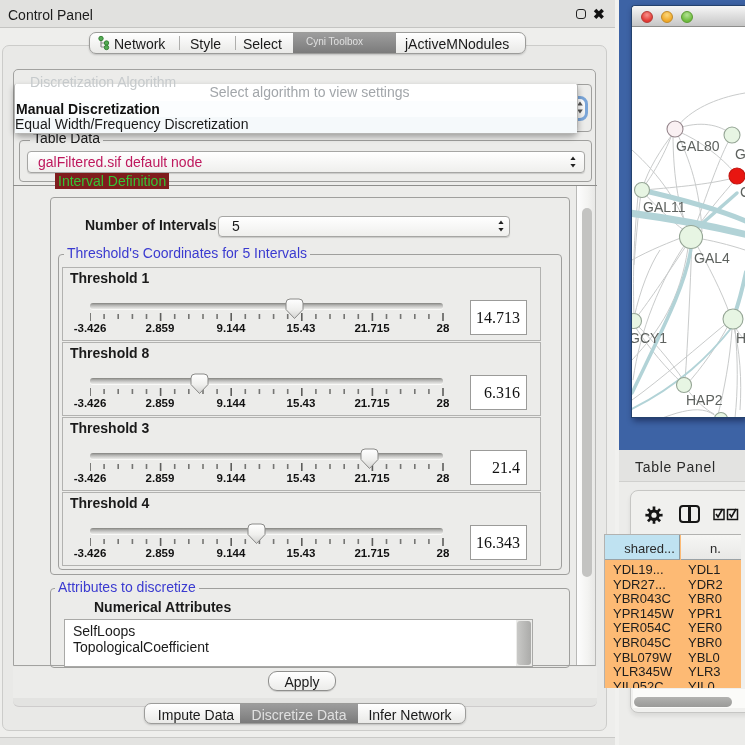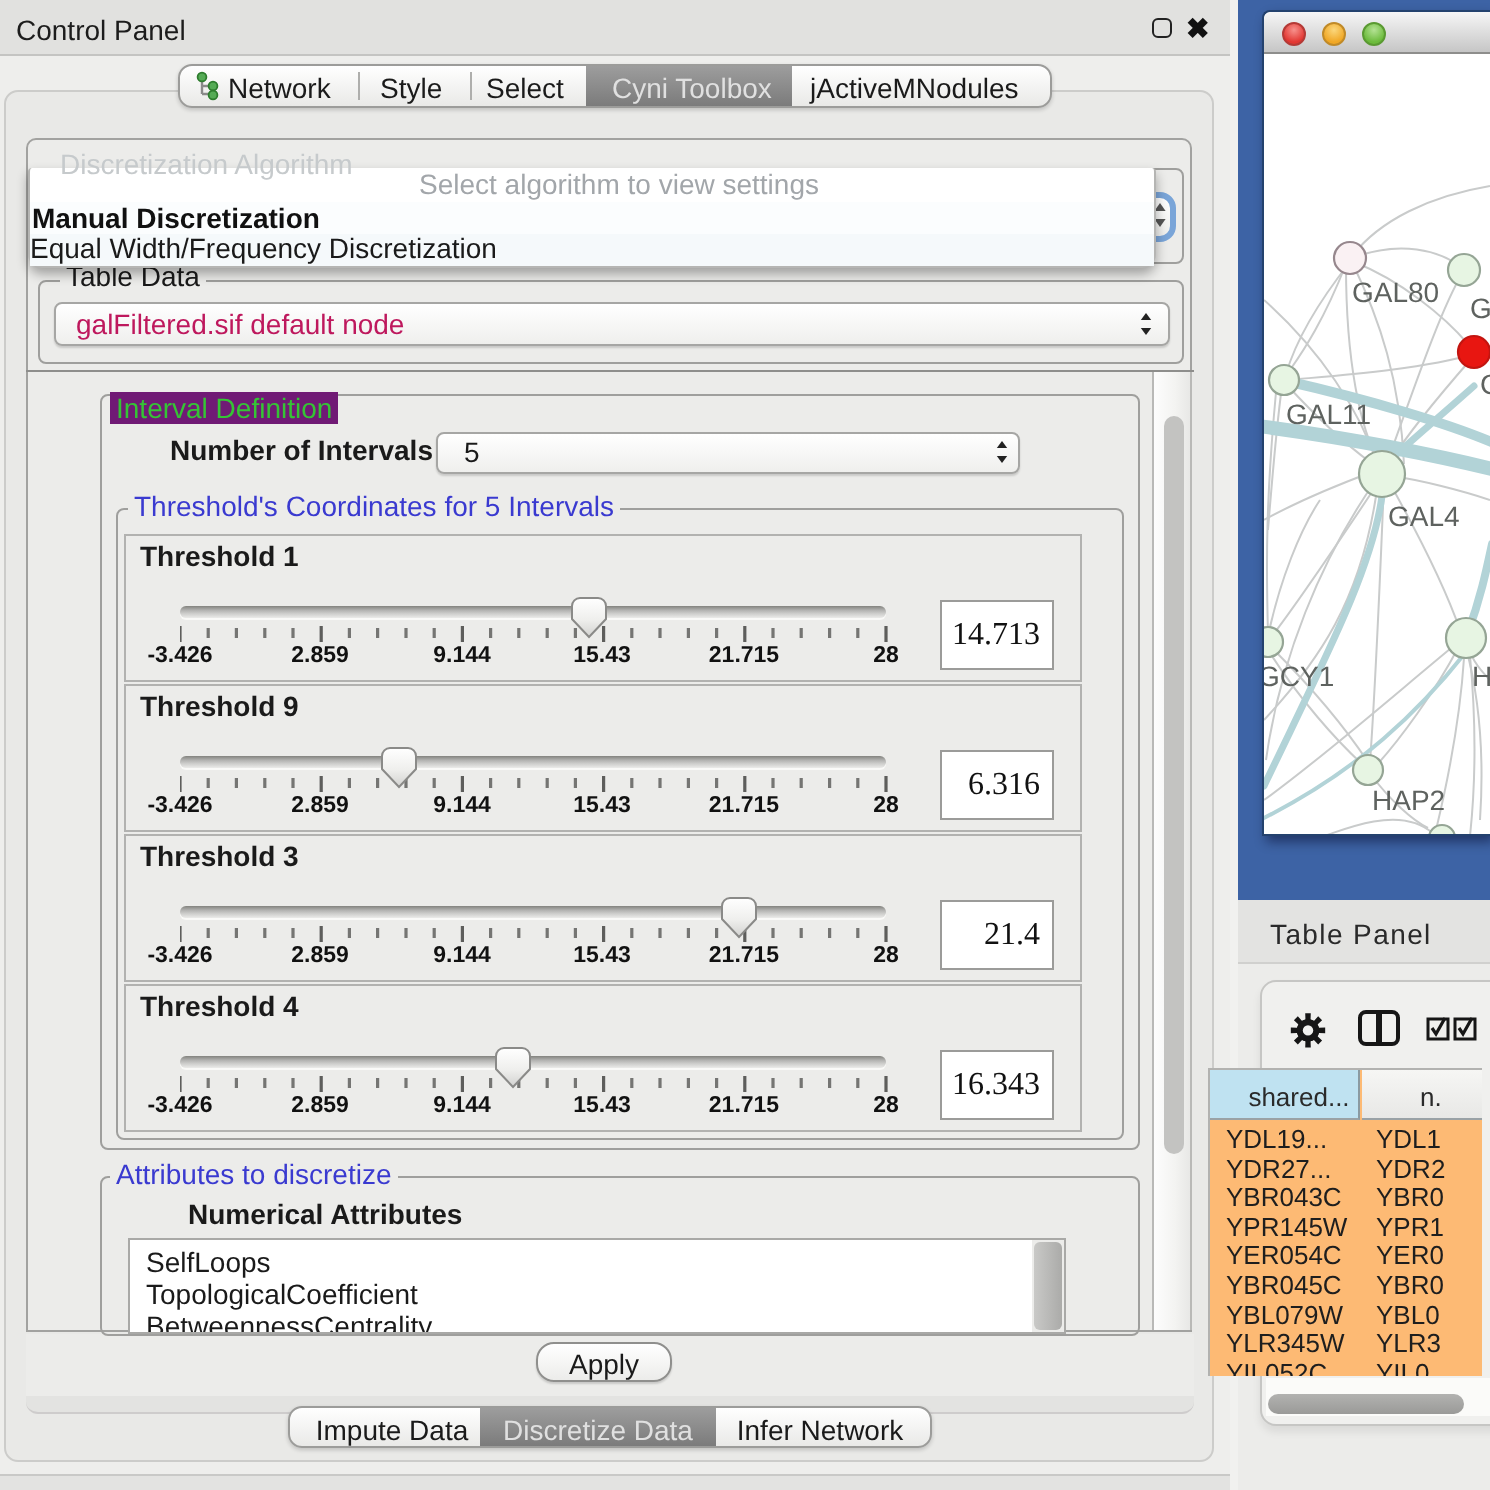--- a/index.html
+++ b/index.html
@@ -27,38 +27,38 @@
 <div class="ab" style="left:235px;top:36px;width:1px;height:14px;background:#aeaeac;"></div>
 <svg class="ab" style="left:97px;top:35px;" width="15" height="16" viewBox="0 0 15 16">
     <path d="M4 4 v8 M4 8 h5 M4 12 h5" stroke="#8a8a8a" stroke-width="1.2" fill="none"></path>
     <circle cx="4" cy="3.5" r="2.2" fill="#55ab55" stroke="#2e7d2e" stroke-width="0.9"></circle>
     <circle cx="9.5" cy="8" r="2.2" fill="#55ab55" stroke="#2e7d2e" stroke-width="0.9"></circle>
     <circle cx="9.5" cy="12.5" r="2.2" fill="#55ab55" stroke="#2e7d2e" stroke-width="0.9"></circle>
   </svg>
 <div class="ab" style="left:114px;top:36px;font-size:14px;color:#1a1a1a;">Network</div>
 <div class="ab" style="left:190px;top:36px;font-size:14px;color:#1a1a1a;">Style</div>
 <div class="ab" style="left:243px;top:36px;font-size:14px;color:#1a1a1a;">Select</div>
-<div class="ab" style="left:306px;top:36px;font-size:14px;color:#e0e0e0;">Cyni Toolbox</div>
+<div class="ab" style="left:306px;top:36px;font-size:10px;color:#e0e0e0;">Cyni Toolbox</div>
 <div class="ab" style="left:405px;top:36px;font-size:14px;color:#1a1a1a;">jActiveMNodules</div>
 <div class="grp" style="left:19px;top:84px;width:573px;height:48px;"></div>
 <div class="ab" style="left:554px;top:96px;width:34px;height:25px;border:3px solid #7aa5d8;border-radius:8px;background:linear-gradient(#ffffff,#eeeeec);"></div>
 <svg class="ab" style="left:576px;top:101px;" width="8" height="13" viewBox="0 0 8 13">
     <path d="M4 0.5 L6.8 4.5 H1.2 Z" fill="#555"></path>
     <path d="M4 12.5 L1.2 8.5 H6.8 Z" fill="#555"></path>
   </svg>
 <div class="grp" style="left:19px;top:140px;width:573px;height:42px;"></div>
 <div class="ab" style="left:30px;top:130px;font-size:14px;color:#1a1a1a;background:#ececea;padding:0 3px;">Table Data</div>
 <div class="combo" style="left:27px;top:151px;width:558px;height:22px;"></div>
 <div class="ab" style="left:38px;top:154px;font-size:14px;color:#be185d;">galFiltered.sif default node</div>
 <svg class="ab" style="left:569px;top:155px;" width="8" height="14" viewBox="0 0 8 14">
     <path d="M4 1.5 L6.6 5 H1.4 Z" fill="#222"></path>
     <path d="M4 12.5 L1.4 9 H6.6 Z" fill="#222"></path>
   </svg>
 <div class="grp" style="left:50px;top:197px;width:520px;height:378px;"></div>
-<div class="ab" style="left:55px;top:196px;font-size:14px;color:#35c435;background:#701a75;padding:0 3px;">Interval Definition</div>
+<div class="ab" style="left:55px;top:173px;font-size:14px;color:#35c435;background:#7f1d1d;padding:0 3px;">Interval Definition</div>
 <div class="ab" style="left:85px;top:217px;font-size:14px;font-weight:bold;color:#1a1a1a;">Number of Intervals</div>
 <div class="combo" style="left:218px;top:216px;width:292px;height:21px;"></div>
 <div class="ab" style="left:232px;top:218px;font-size:14px;color:#1a1a1a;">5</div>
 <svg class="ab" style="left:497px;top:219px;" width="8" height="14" viewBox="0 0 8 14">
     <path d="M4 1.5 L6.6 5 H1.4 Z" fill="#222"></path>
     <path d="M4 12.5 L1.4 9 H6.6 Z" fill="#222"></path>
   </svg>
 <div class="grp" style="left:58px;top:254px;width:504px;height:316px;"></div>
 <div class="ab" style="left:64px;top:245px;font-size:14px;color:#3a3ad0;background:#ececea;padding:0 3px;">Threshold's Coordinates for 5 Intervals</div>
 <div class="ab" style="left:62px;top:267px;width:479px;height:74px;background:#ececea;border:1px solid #b2b2b0;"></div>
@@ -104,21 +104,21 @@
       <linearGradient id="tg267" x1="0" y1="0" x2="0" y2="1">
         <stop offset="0" stop-color="#ffffff"></stop>
         <stop offset="0.55" stop-color="#efefed"></stop>
         <stop offset="1" stop-color="#d2d2d0"></stop>
       </linearGradient>
     </defs>
   </svg>
 <div class="ab" style="left:470px;top:300px;width:57px;height:35px;background:#ffffff;border:1px solid #9b9b99;"></div>
 <div class="ab" style="left:470px;top:309px;width:50px;text-align:right;font-family:'Liberation Serif',serif;font-size:16px;color:#111;">14.713</div>
 <div class="ab" style="left:62px;top:342px;width:479px;height:74px;background:#ececea;border:1px solid #b2b2b0;"></div>
-<div class="ab" style="left:70px;top:345px;font-size:14px;font-weight:bold;color:#1a1a1a;">Threshold 9</div>
+<div class="ab" style="left:70px;top:345px;font-size:14px;font-weight:bold;color:#1a1a1a;">Threshold 8</div>
 <div class="ab" style="left:90px;top:378px;width:353px;height:6px;background:linear-gradient(#83837f,#b2b2b0 35%,#cfcfcd 65%,#ebebe9);border-radius:3px;box-shadow:0 1px 0 #fafaf8;"></div>
 <svg class="ab" style="left:90px;top:388px;" width="355" height="9" viewBox="0 0 355 9">
     <rect x="-0.8" y="0" width="1.6" height="8" fill="#5e5e5c"></rect>
     <rect x="13.3" y="1" width="1.6" height="5" fill="#757573"></rect>
     <rect x="27.4" y="1" width="1.6" height="5" fill="#757573"></rect>
     <rect x="41.6" y="1" width="1.6" height="5" fill="#757573"></rect>
     <rect x="55.7" y="1" width="1.6" height="5" fill="#757573"></rect>
     <rect x="69.8" y="0" width="1.6" height="8" fill="#5e5e5c"></rect>
     <rect x="83.9" y="1" width="1.6" height="5" fill="#757573"></rect>
     <rect x="98.0" y="1" width="1.6" height="5" fill="#757573"></rect>
@@ -256,21 +256,20 @@
     </defs>
   </svg>
 <div class="ab" style="left:470px;top:525px;width:57px;height:35px;background:#ffffff;border:1px solid #9b9b99;"></div>
 <div class="ab" style="left:470px;top:534px;width:50px;text-align:right;font-family:'Liberation Serif',serif;font-size:16px;color:#111;">16.343</div>
 <div class="grp" style="left:50px;top:588px;width:520px;height:80px;"></div>
 <div class="ab" style="left:55px;top:579px;font-size:14px;color:#3a3ad0;background:#ececea;padding:0 3px;">Attributes to discretize</div>
 <div class="ab" style="left:58px;top:599px;font-size:14px;font-weight:bold;color:#1a1a1a;margin-left:36px;">Numerical Attributes</div>
 <div class="ab" style="left:64px;top:619px;width:469px;height:48px;background:#ffffff;border:1px solid #a9a9a7;overflow:hidden;">
     <div style="position:absolute;left:8px;top:3px;font-size:14px;color:#1a1a1a;">SelfLoops</div>
     <div style="position:absolute;left:8px;top:19px;font-size:14px;color:#1a1a1a;">TopologicalCoefficient</div>
-    <div style="position:absolute;left:8px;top:35px;font-size:14px;color:#1a1a1a;">BetweennessCentrality</div>
   </div>
 <div class="ab" style="left:516px;top:620px;width:16px;height:46px;background:#ececea;"></div>
 <div class="ab" style="left:517px;top:621px;width:14px;height:44px;background:linear-gradient(90deg,#c9c9c7,#ababa9);border-radius:3px;"></div>
 <div class="ab" style="left:268px;top:671px;width:68px;height:20px;background:linear-gradient(#ffffff,#ececea);border:1px solid #8f8f8d;border-radius:9px;box-shadow:0 1px 1px rgba(0,0,0,0.15);"></div>
 <div class="ab" style="left:268px;top:674px;width:68px;text-align:center;font-size:14px;color:#1a1a1a;">Apply</div>
 <div class="ab" style="left:144px;top:703px;width:322px;height:21px;background:linear-gradient(#ffffff,#e9e9e7);border:1px solid #9c9c9a;border-radius:7px;box-shadow:0 1px 2px rgba(0,0,0,0.18);"></div>
 <div class="ab" style="left:240px;top:704px;width:118px;height:19px;background:linear-gradient(#9d9d9d,#7b7b7b);"></div>
 <div class="ab" style="left:152px;top:707px;width:88px;text-align:center;font-size:14px;color:#1a1a1a;">Impute Data</div>
 <div class="ab" style="left:240px;top:707px;width:118px;text-align:center;font-size:14px;color:#e0e0e0;">Discretize Data</div>
 <div class="ab" style="left:358px;top:707px;width:104px;text-align:center;font-size:14px;color:#1a1a1a;">Infer Network</div>

